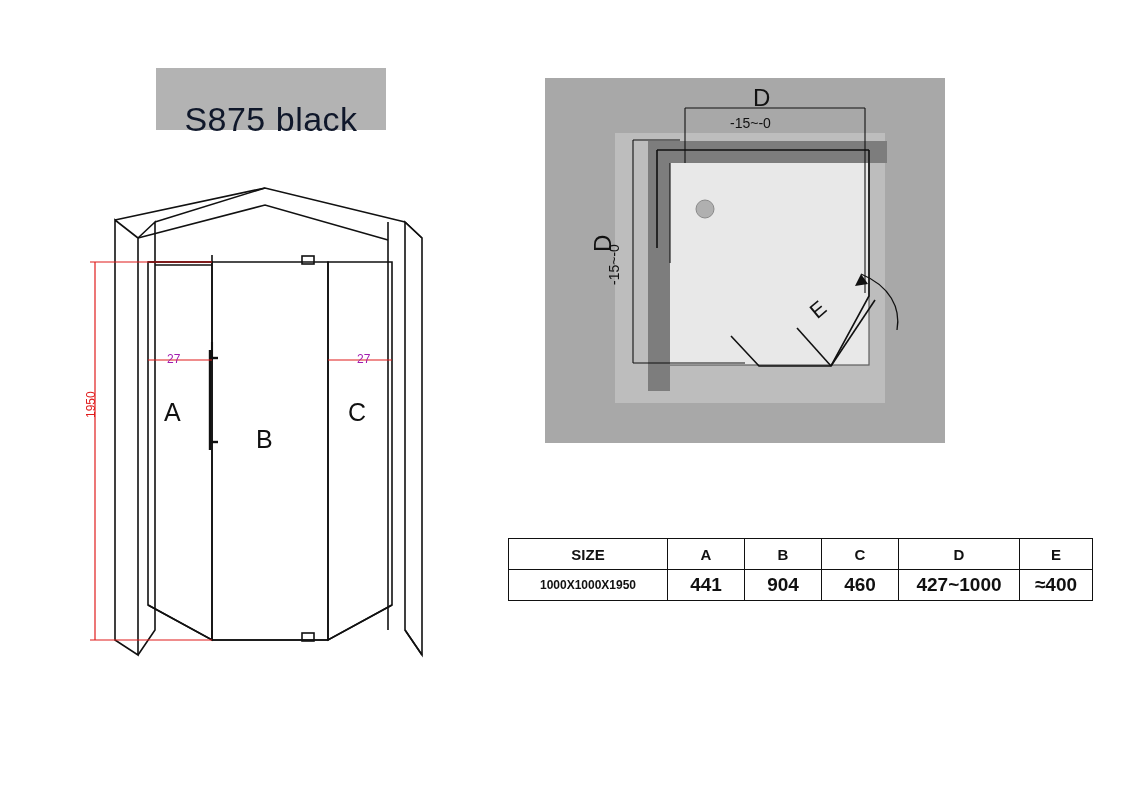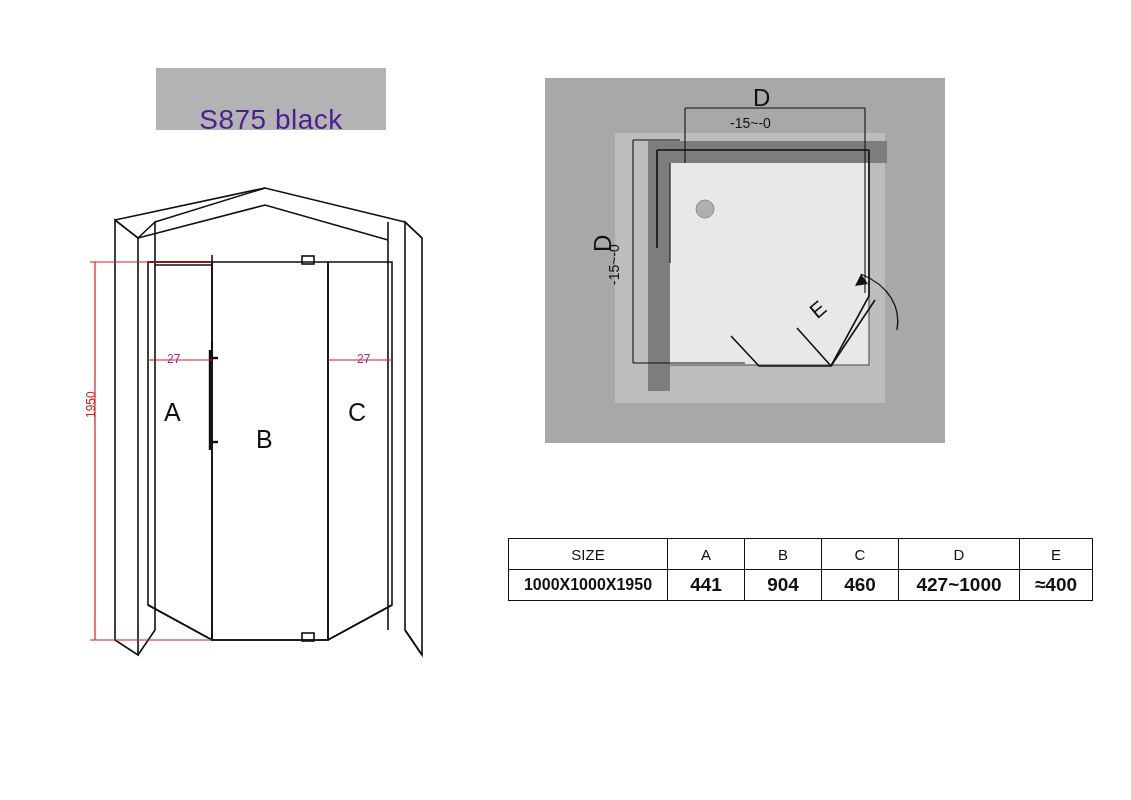--- a/index.html
+++ b/index.html
@@ -27,22 +27,22 @@
     left: 156px;
     top: 68px;
     width: 230px;
     height: 62px;
     background: #b3b3b3;
     display: flex;
     align-items: center;
     justify-content: center;
   }
   .title-text {
-    font-size: 28px;
-    color: #4c1d95;
+    font-size: 34px;
+    color: #0f172a;
     letter-spacing: 0.5px;
     font-family: "Liberation Sans", sans-serif;
     margin-top: 41px;
   }
 
   
   .elev {
     position: absolute;
     left: 60px;
     top: 160px;
@@ -118,29 +118,29 @@
     border-collapse: collapse;
     font-family: "Liberation Sans", sans-serif;
   }
   .sizetable td {
     border: 1px solid #111111;
     text-align: center;
     color: #111111;
     padding: 0;
     height: 30px;
   }
-  .sizetable tr.head td { font-size: 15px; font-weight: normal; }
+  .sizetable tr.head td { font-size: 15px; font-weight: bold; }
   .sizetable tr.body td { font-size: 19px; font-weight: bold; }
   .sizetable td.c-size { width: 158px; }
   .sizetable td.c-a { width: 76px; }
   .sizetable td.c-b { width: 76px; }
   .sizetable td.c-c { width: 76px; }
   .sizetable td.c-d { width: 120px; }
   .sizetable td.c-e { width: 72px; }
-  .sizetable tr.body td.c-size { font-size: 16px; }
+  .sizetable tr.body td.c-size { font-size: 12px; }
 </style>
 </head>
 <body>
 
 <div class="page">
 
   <div class="title-box">
     <span class="title-text">S875 black</span>
   </div>
 

